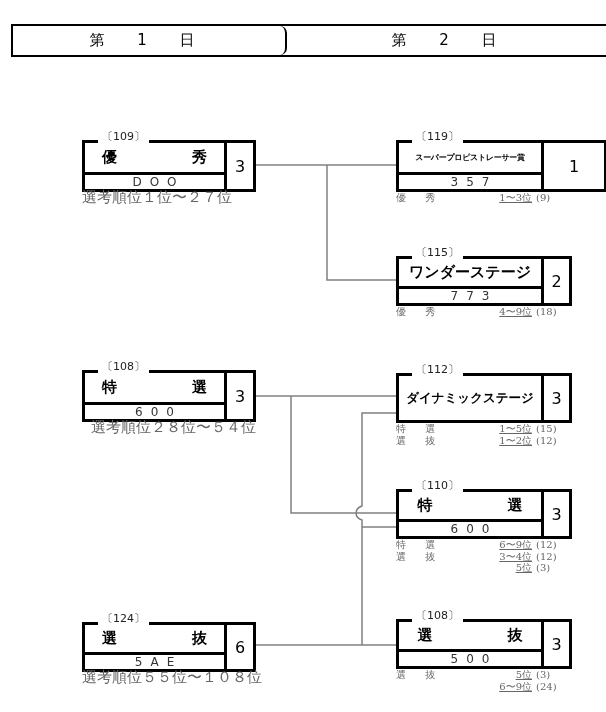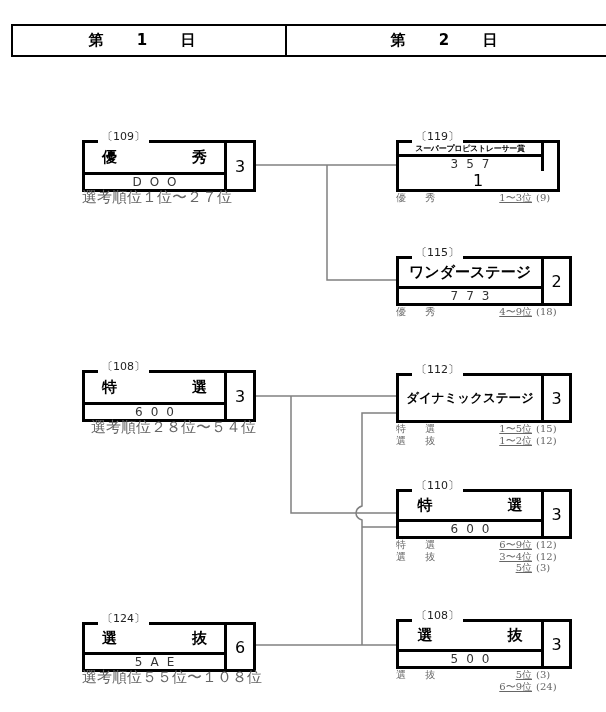--- a/index.html
+++ b/index.html
@@ -1,21 +1,21 @@
 <!DOCTYPE html>
 <html><head>
   <meta charset="utf-8">
   <style>
     html, body { margin: 0; padding: 0; background: #ffffff; }
     body { width: 606px; height: 712px; position: relative; overflow: hidden;
            font-family: "DejaVu Sans", sans-serif; color: #000; }
     .header { position: absolute; left: 11px; top: 24px; width: 606px; height: 33px;
               border: 2px solid #000; box-sizing: border-box; display: flex; }
     .header .day { flex: 0 0 auto; display: flex; align-items: center; justify-content: center;
-                   font-size: 15px; font-weight: bold; letter-spacing: 14px; }
+                   font-size: 15px; font-weight: normal; letter-spacing: 14px; border-radius: 7px; }
     .header .day1 { width: 272px; border-right: 2px solid #000; }
     .header .day2 { flex: 1; }
 
     .race { position: absolute; }
     .race .num { position: absolute; top: -9px; left: 16px; background: #fff; padding: 0 4px;
                  font-size: 11px; line-height: 12px; color: #222; font-family: "DejaVu Sans", sans-serif; }
     .race .box { position: absolute; left: 0; top: 0; border: 3px solid #000; box-sizing: border-box;
                  display: flex; background: #fff; }
     .race .left { display: flex; flex-direction: column; border-right: 3px solid #000; }
     .race .name { flex: 1; display: flex; align-items: center; justify-content: center;
@@ -89,21 +89,21 @@
       <div class="name spaced">選　抜</div>
       <div class="code">5AE</div>
     </div>
     <div class="score">6</div>
   </div>
   <span class="num">〔124〕</span>
   <div class="note" style="top:50px; left:0;">選考順位５５位〜１０８位</div>
 </div>
 
 <div class="race" style="left:396px; top:140px;">
-  <div class="box" style="width:164px; height:52px;flex-direction:column;">
+  <div class="box" style="width:211px; height:52px;">
     <div class="left" style="width:142px;">
       <div class="name small">スーパープロピストレーサー賞</div>
       <div class="code">357</div>
     </div>
     <div class="score">1</div>
   </div>
   <span class="num">〔119〕</span>
   <div class="notes-right" style="top:52px;">
     <div class="row">
       <span class="cls">優 秀</span>

